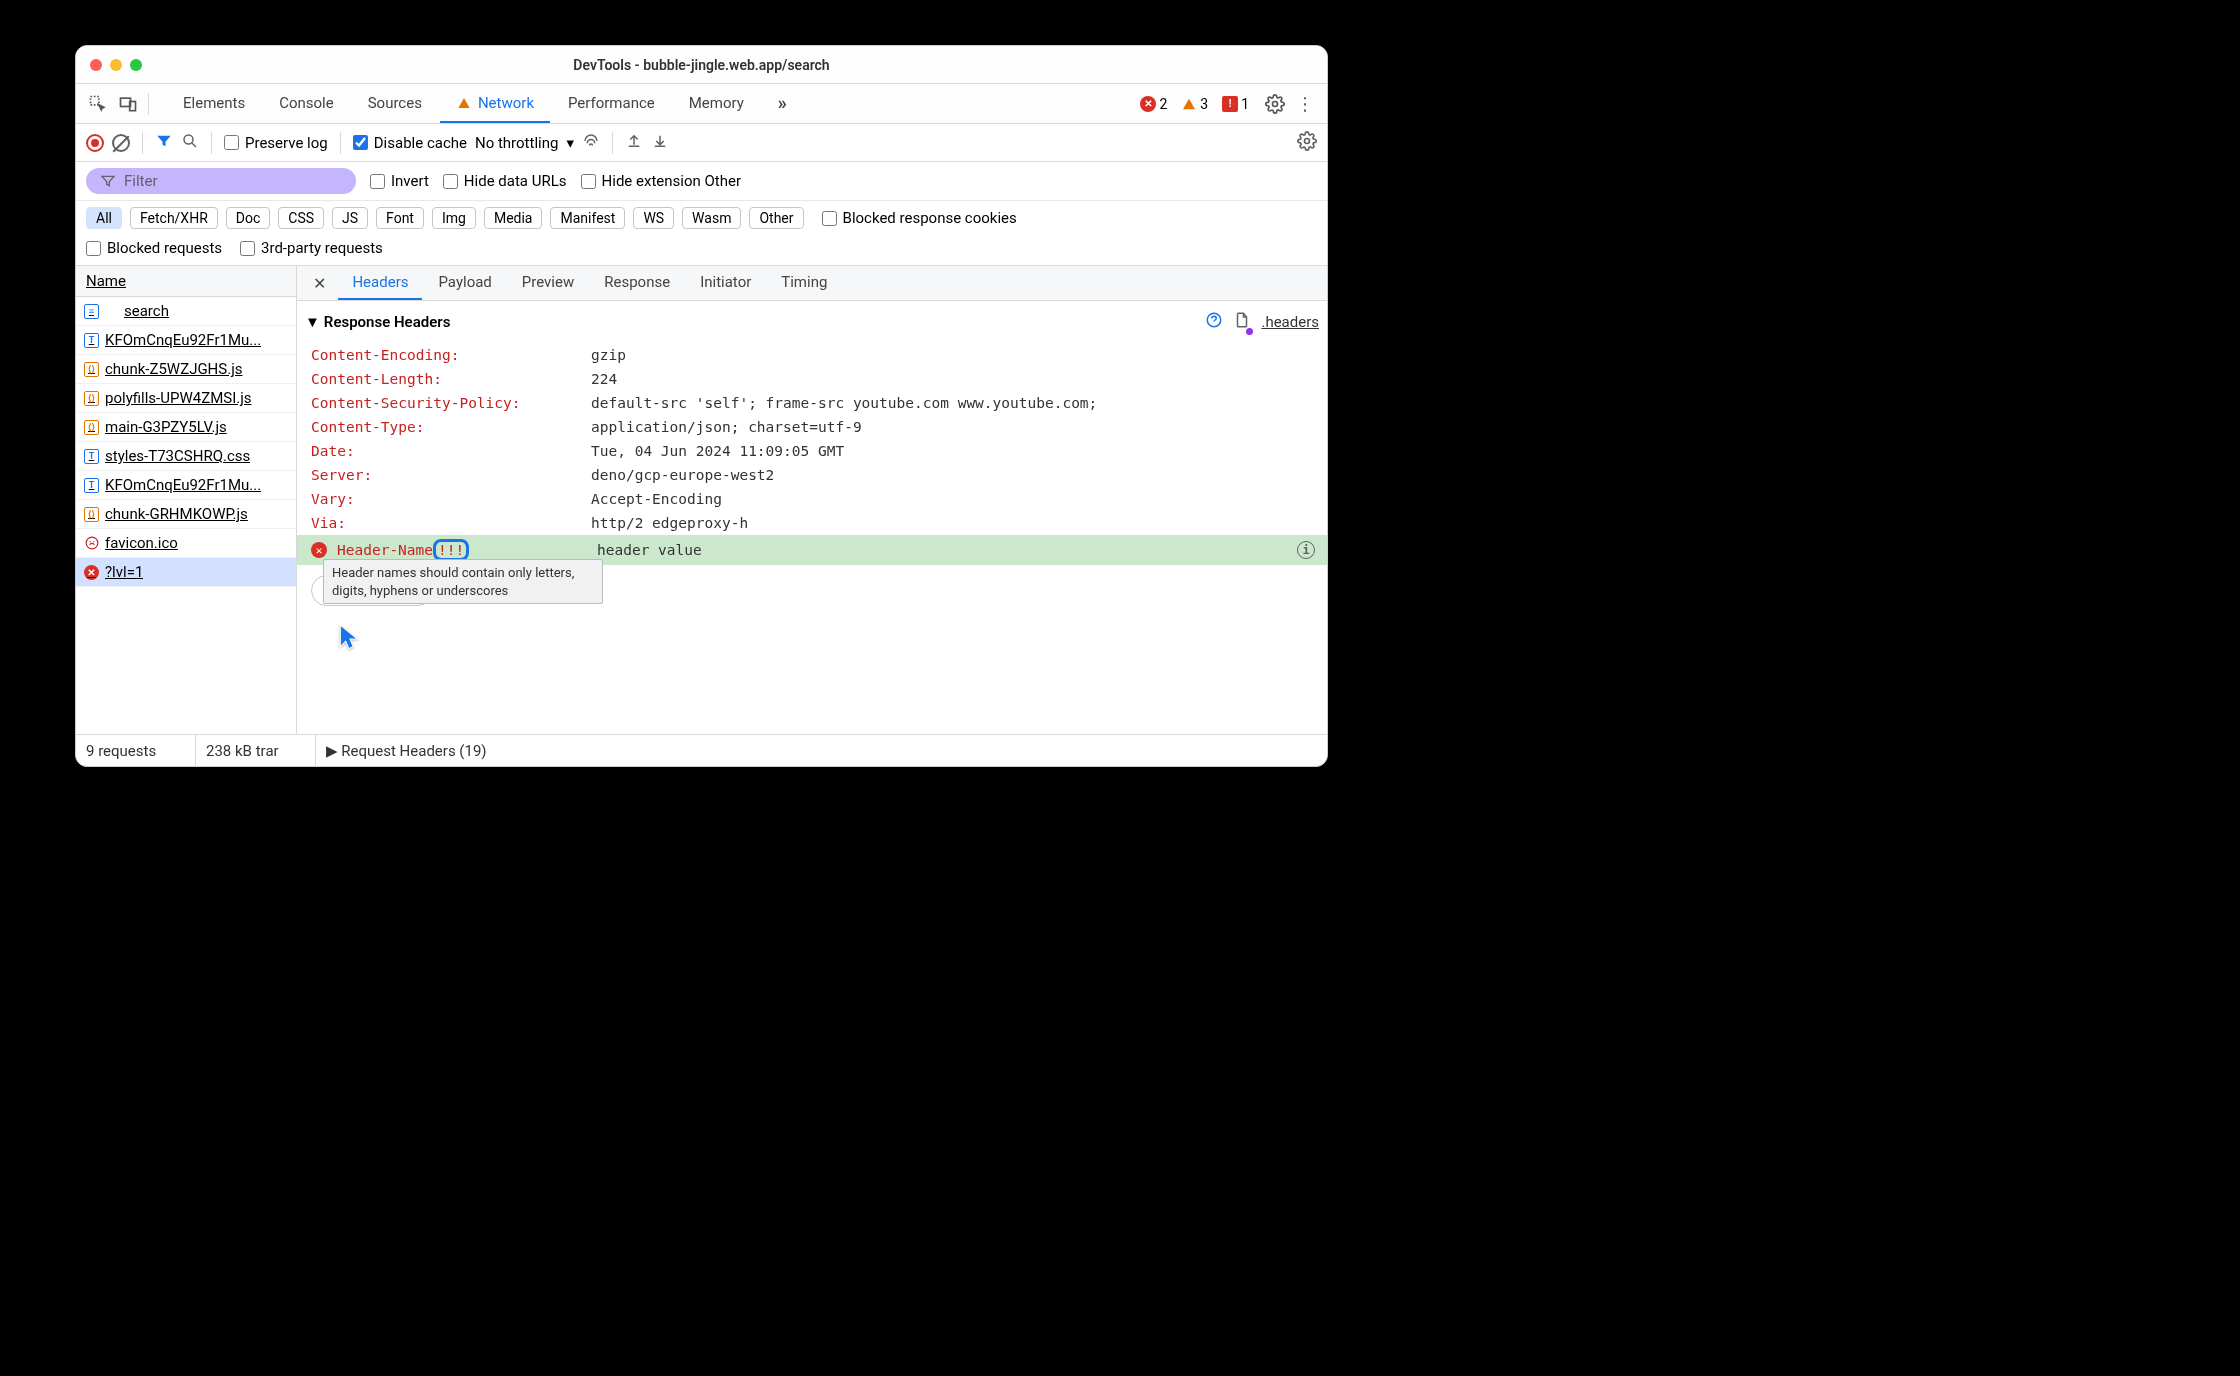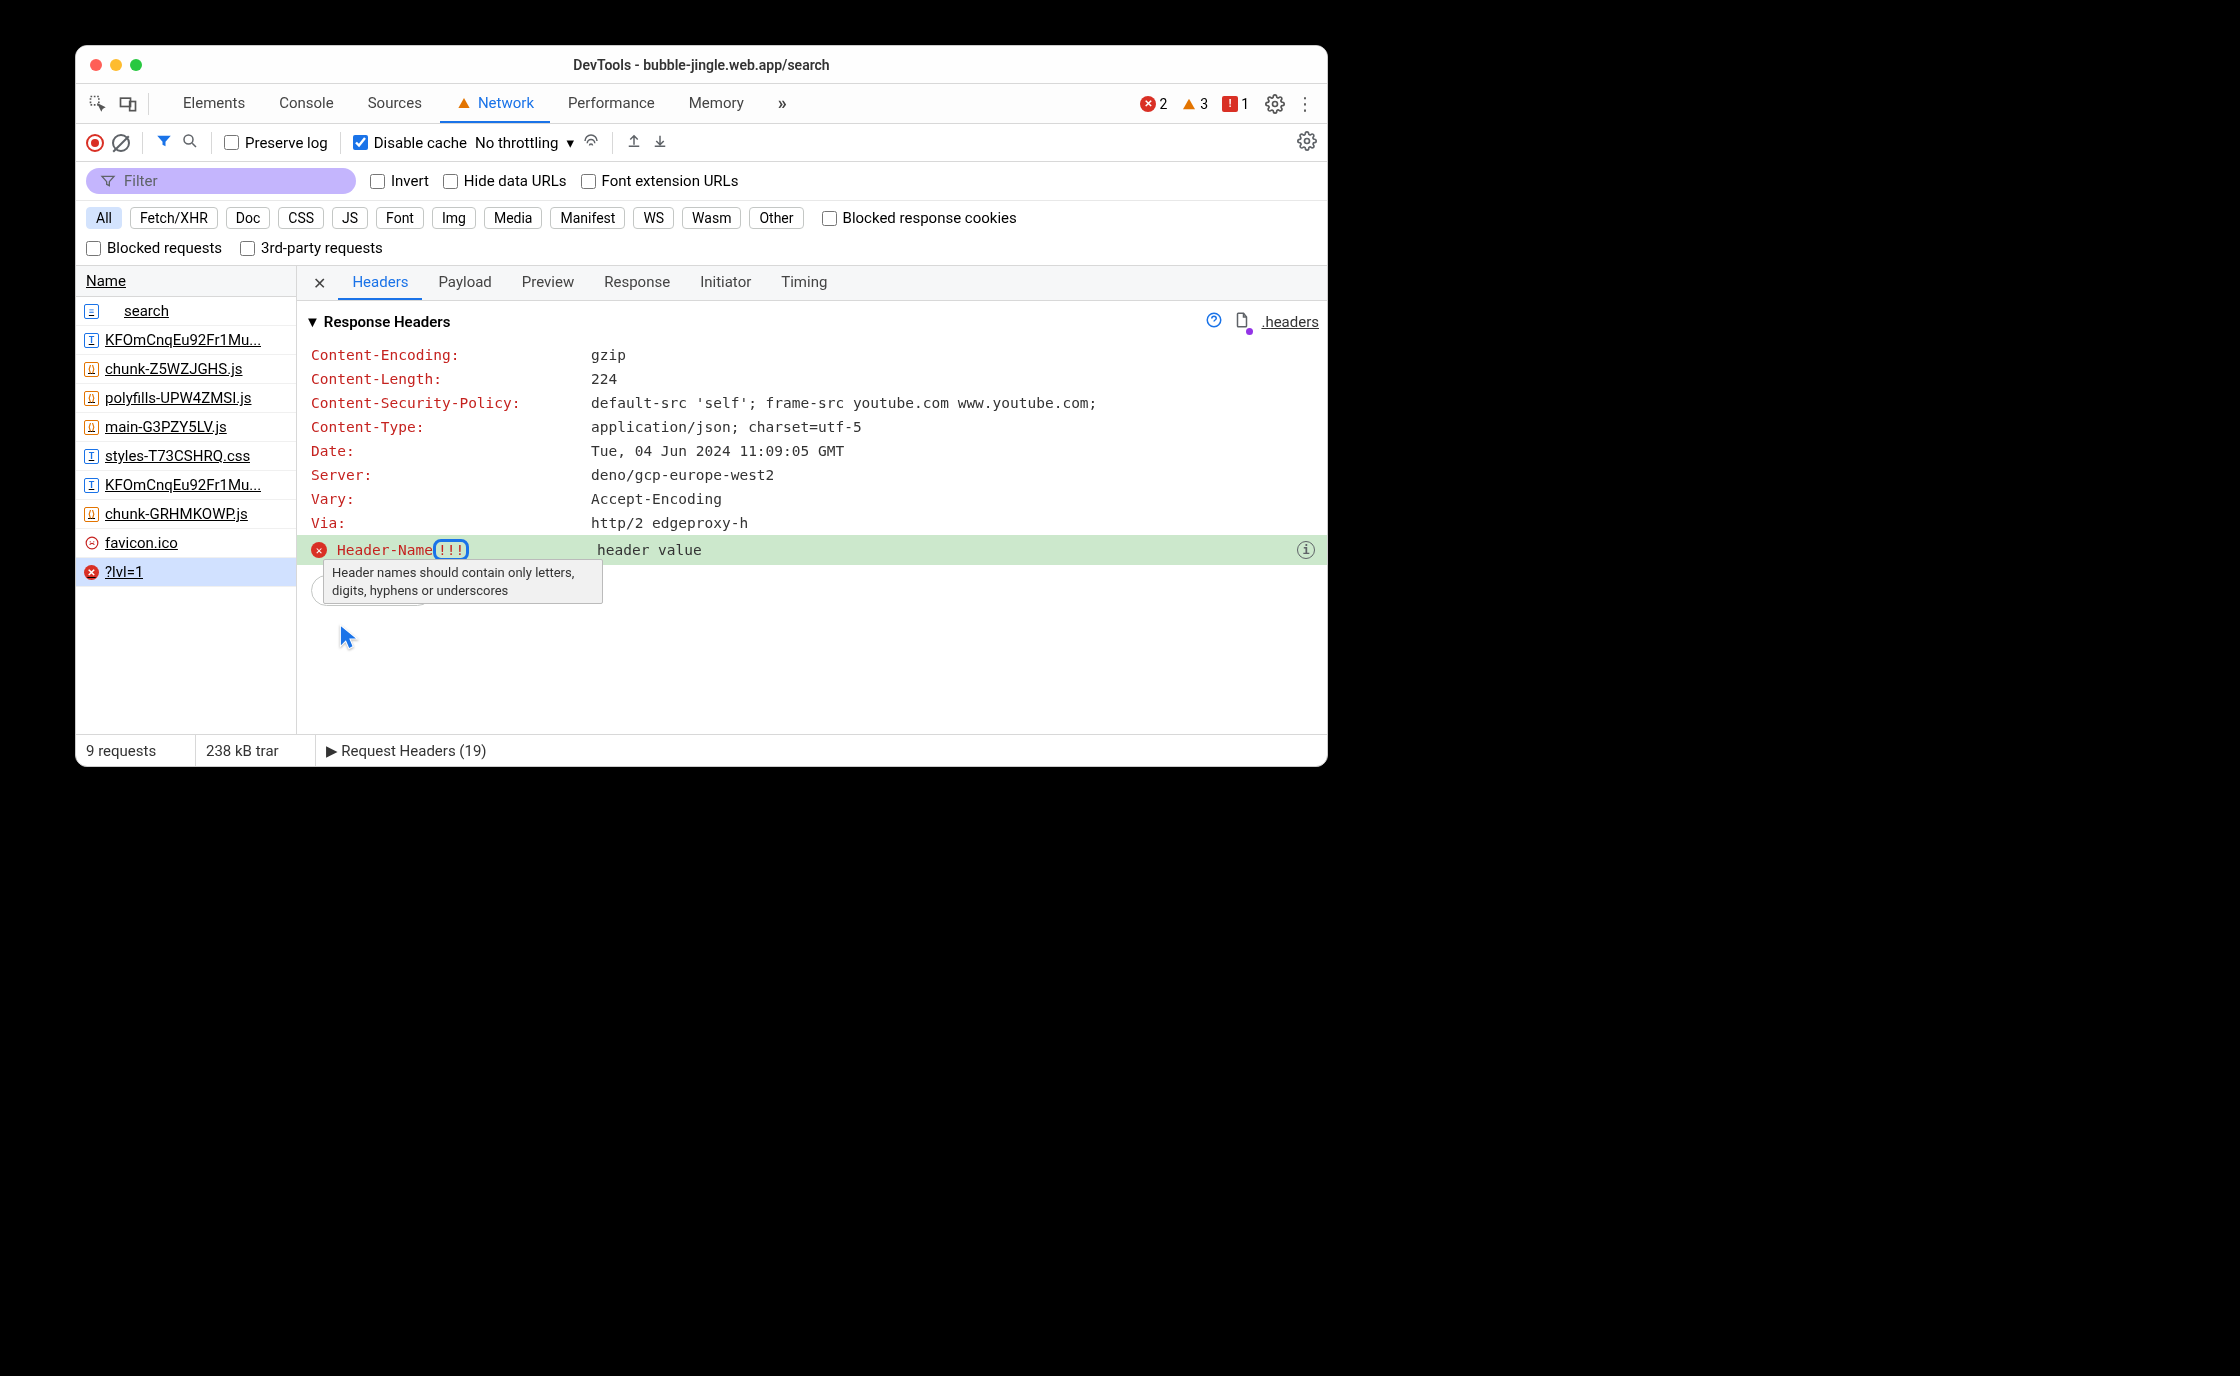--- a/index.html
+++ b/index.html
@@ -326,21 +326,21 @@
     <label class="chk">
         <input type="checkbox" style="">
         <span>Invert</span>
       </label>
     <label class="chk">
         <input type="checkbox" style="">
         <span>Hide data URLs</span>
       </label>
     <label class="chk">
         <input type="checkbox" style="">
-        <span>Font extension URLs</span>
+        <span>Hide extension Other</span>
       </label>
   </div>
 
   <div class="type-bar">
     <span class="type-pill active">All</span>
     <span class="type-pill">Fetch/XHR</span>
     <span class="type-pill">Doc</span>
     <span class="type-pill">CSS</span>
     <span class="type-pill">JS</span>
     <span class="type-pill">Font</span>
@@ -463,21 +463,21 @@
             <div class="hdr-row">
               <span class="hdr-key">Content-Length:</span>
               <span class="hdr-val">224</span>
             </div>
             <div class="hdr-row">
               <span class="hdr-key">Content-Security-Policy:</span>
               <span class="hdr-val">default-src 'self'; frame-src youtube.com www.youtube.com;</span>
             </div>
             <div class="hdr-row">
               <span class="hdr-key">Content-Type:</span>
-              <span class="hdr-val">application/json; charset=utf-5</span>
+              <span class="hdr-val">application/json; charset=utf-9</span>
             </div>
             <div class="hdr-row">
               <span class="hdr-key">Date:</span>
               <span class="hdr-val">Tue, 04 Jun 2024 11:09:05 GMT</span>
             </div>
             <div class="hdr-row">
               <span class="hdr-key">Server:</span>
               <span class="hdr-val">deno/gcp-europe-west2</span>
             </div>
             <div class="hdr-row">

